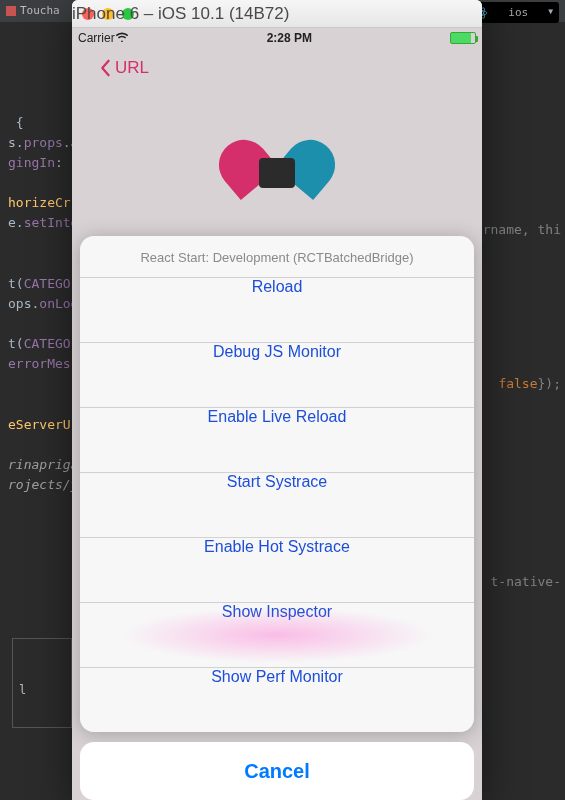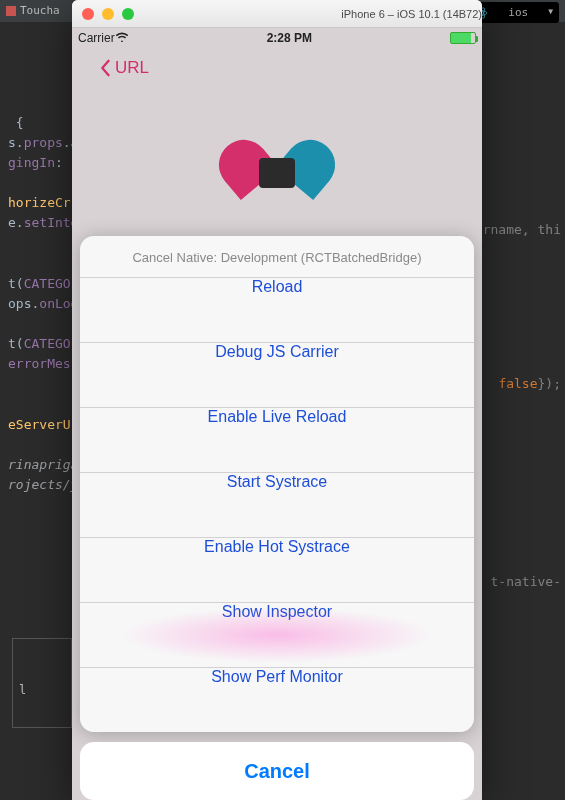--- a/index.html
+++ b/index.html
@@ -45,22 +45,22 @@
     height: 28px; background: linear-gradient(#f6f6f6,#e6e6e6);
     border-bottom: 1px solid #c9c9c9;
     display: flex; align-items: center; position: relative;
   }
   .traffic { display: flex; gap: 8px; padding-left: 10px; }
   .light { width: 12px; height: 12px; border-radius: 50%; }
   .light.red { background: #ff5f57; }
   .light.yellowL { background: #ffbd2e; }
   .light.greenL { background: #28c940; }
   .sim-title {
-    position: absolute; left: 0; right: 0; text-align: right;
-    font-size: 11px; color: #4a4a4a; pointer-events: none; padding-left: 20px;
+    position: absolute; left: 0; right: 0; text-align: left;
+    font-size: 17px; color: #4a4a4a; pointer-events: none;
   }
 
   .phone-screen {
     position: absolute; left: 0; right: 0; top: 28px; bottom: 0;
     background: #d8d2d4;
   }
   .status-bar {
     height: 20px; display: flex; justify-content: space-between; align-items: center;
     padding: 0 6px; font-size: 12px; color: #222;
   }
@@ -212,27 +212,27 @@
     <div class="app-content">
       <div class="logo">
         <div class="heart-left"></div>
         <div class="heart-right"></div>
         <div class="logo-box"></div>
       </div>
     </div>
 
     <div class="sheet-wrap">
       <div class="sheet">
-        <div class="sheet-title">Cancel Native: Development (RCTBatchedBridge)</div>
+        <div class="sheet-title">React Start: Development (RCTBatchedBridge)</div>
         <div id="sheet-items">
             <div class="sheet-item">
               <span>Reload</span>
             </div>
             <div class="sheet-item">
-              <span>Debug JS Carrier</span>
+              <span>Debug JS Monitor</span>
             </div>
             <div class="sheet-item">
               <span>Enable Live Reload</span>
             </div>
             <div class="sheet-item">
               <span>Start Systrace</span>
             </div>
             <div class="sheet-item">
               <span>Enable Hot Systrace</span>
             </div>

